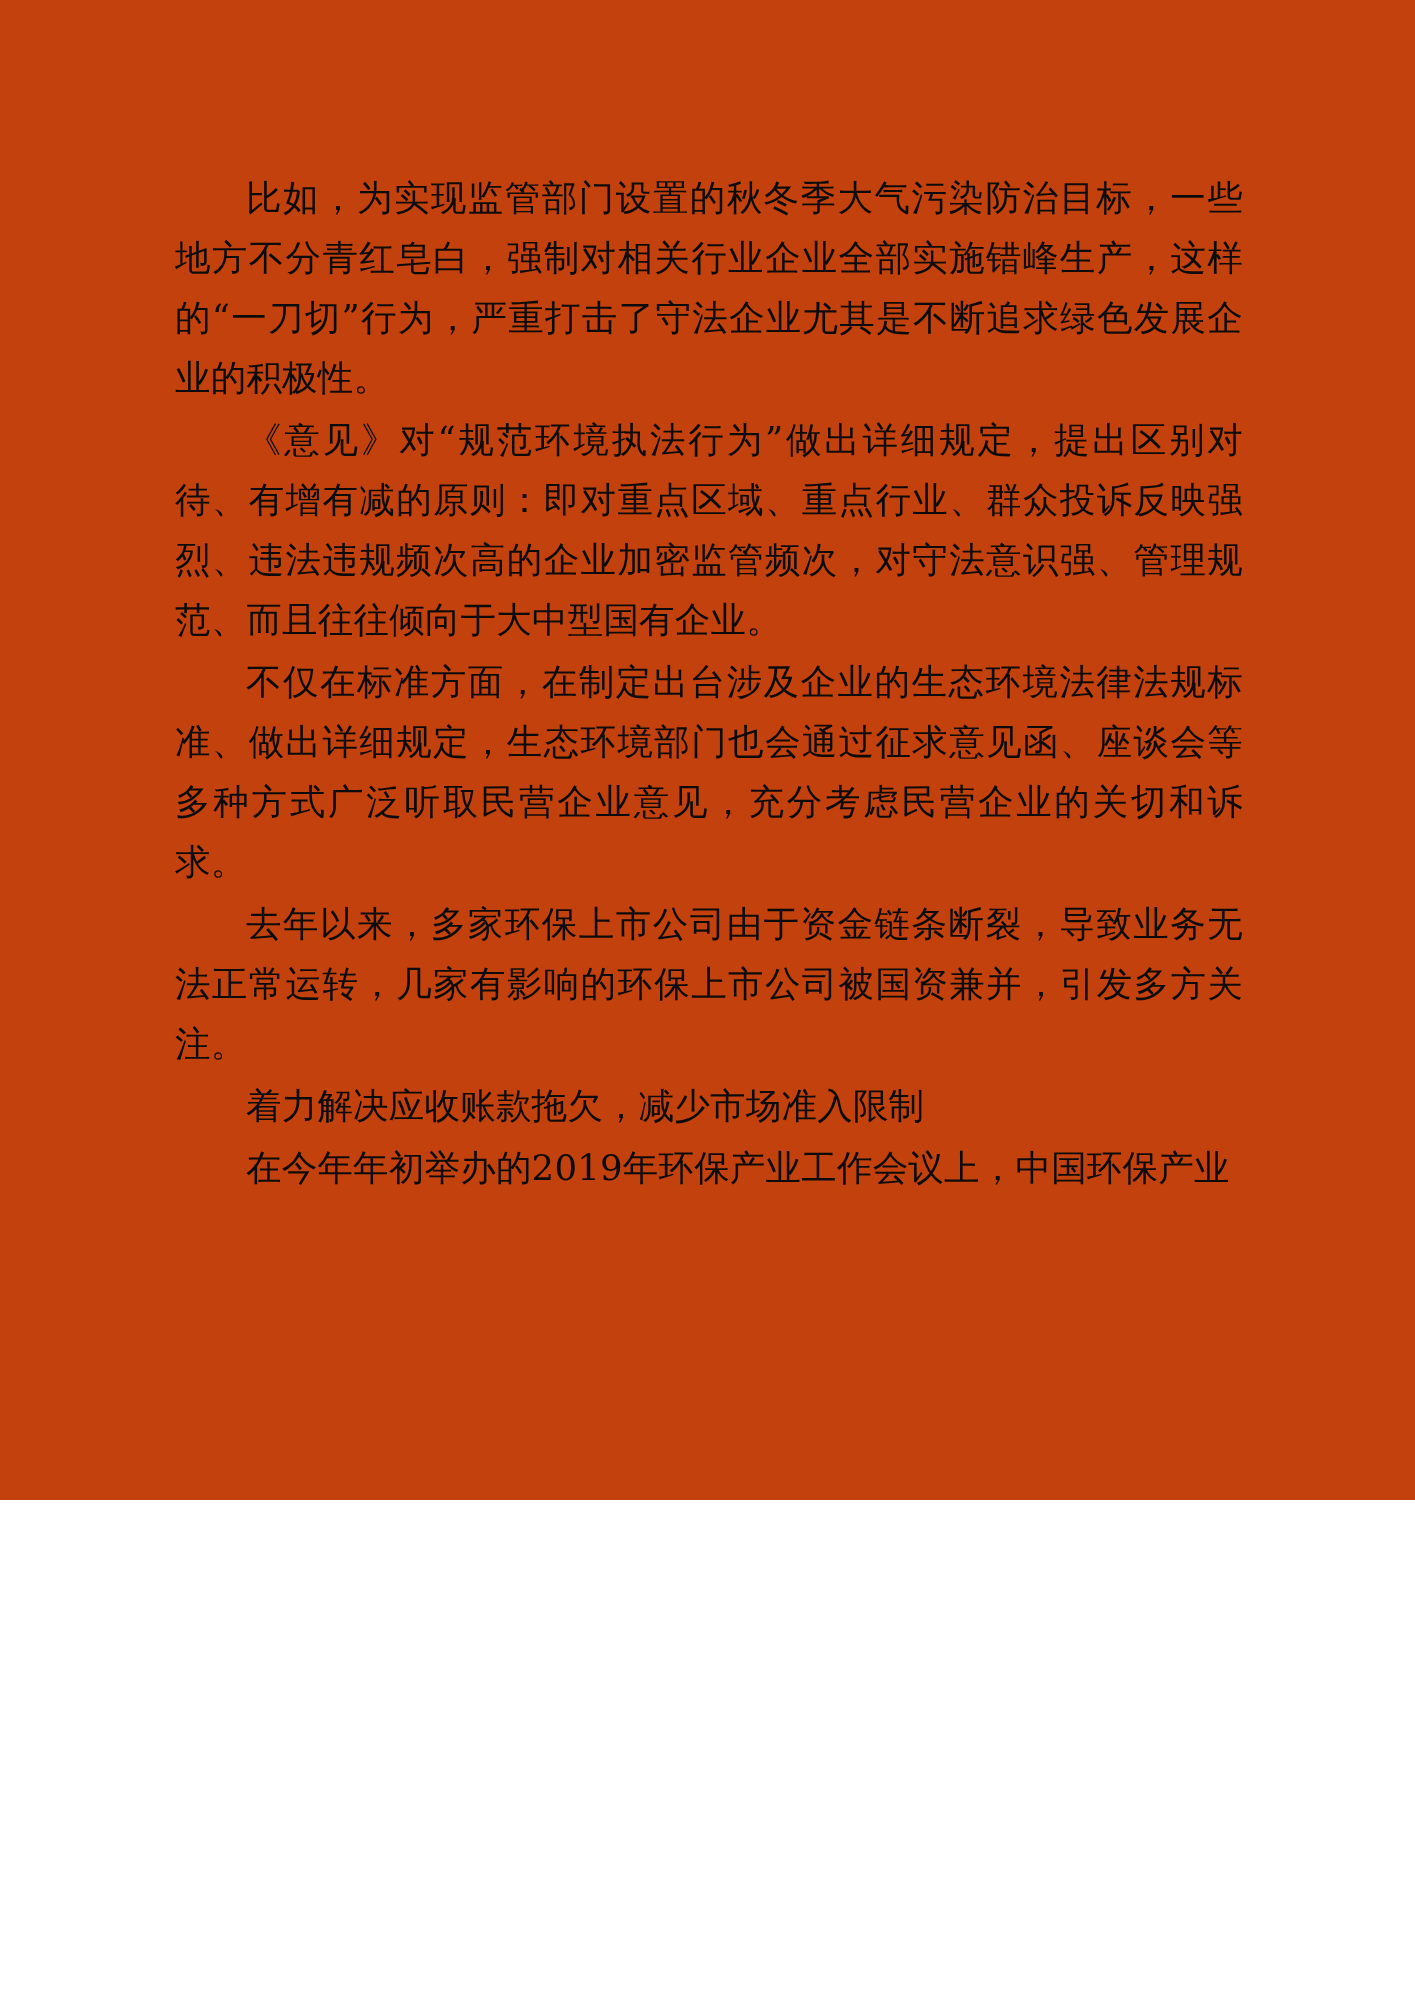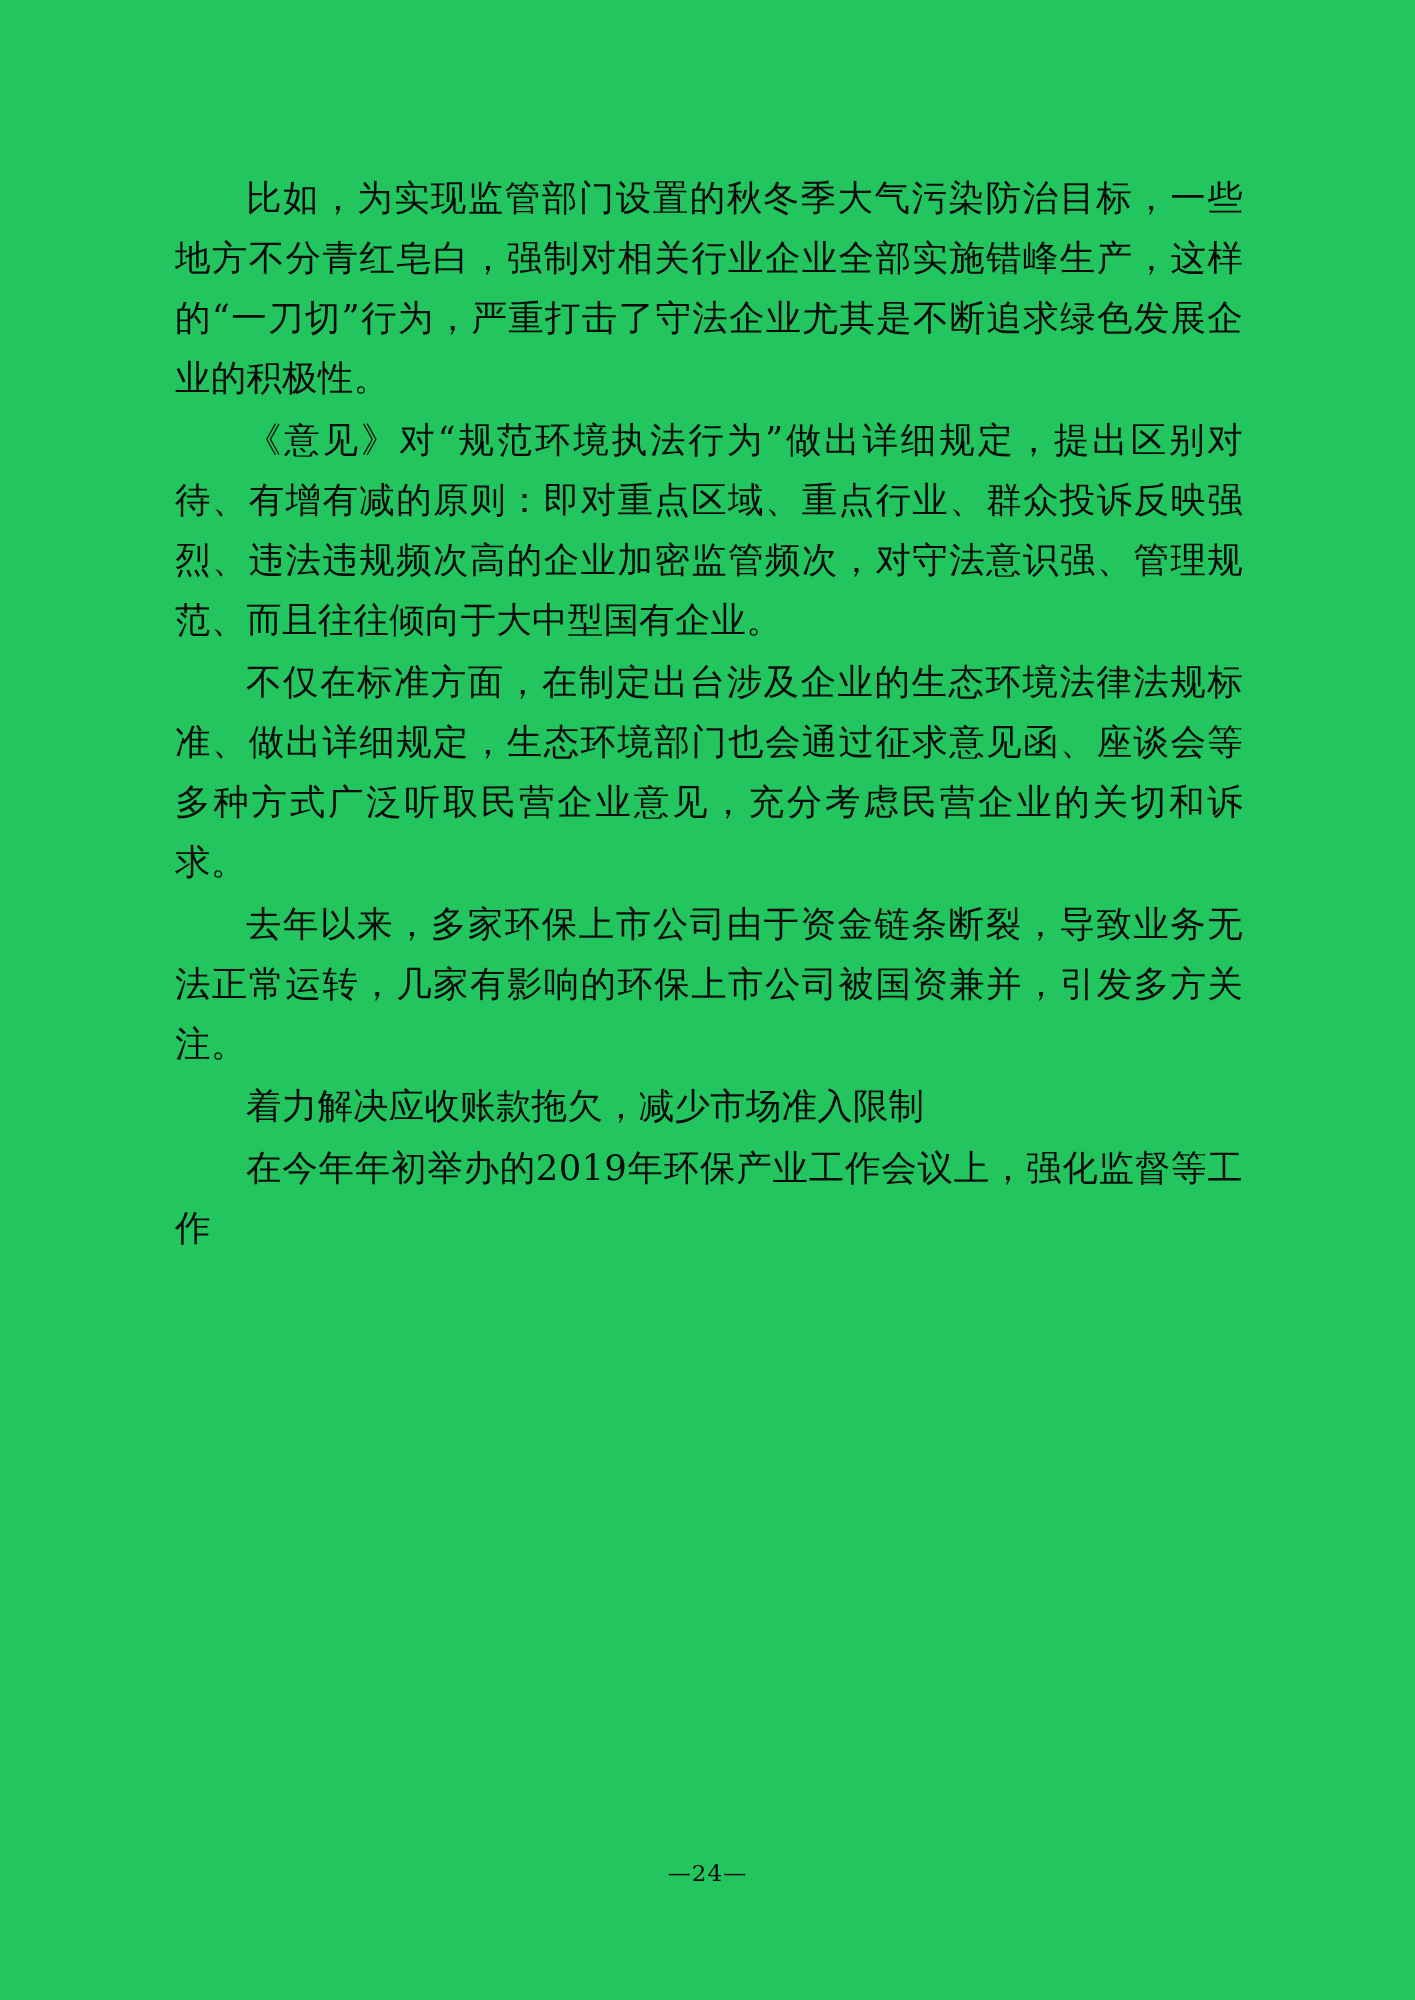--- a/index.html
+++ b/index.html
@@ -3,22 +3,22 @@
 <meta charset="utf-8">
 <style>
   html, body {
     margin: 0;
     padding: 0;
     background: #ffffff;
   }
   .page {
     position: relative;
     width: 1415px;
-    height: 2000px;
-    background: #22c55e;
+    height: 1500px;
+    background: #c2410c;
     box-sizing: border-box;
     font-family: "Liberation Serif", "DejaVu Serif", serif;
     overflow: hidden;
   }
   .content {
     position: absolute;
     left: 175px;
     top: 168px;
     width: 1068px;
   }
@@ -52,16 +52,16 @@
 </head>
 <body>
 
 <div class="page">
   <div class="content">
     <p class="para">比如，为实现监管部门设置的秋冬季大气污染防治目标，一些地方不分青红皂白，强制对相关行业企业全部实施错峰生产，这样的“一刀切”行为，严重打击了守法企业尤其是不断追求绿色发展企业的积极性。</p>
     <p class="para">《意见》对“规范环境执法行为”做出详细规定，提出区别对待、有增有减的原则：即对重点区域、重点行业、群众投诉反映强烈、违法违规频次高的企业加密监管频次，对守法意识强、管理规范、而且往往倾向于大中型国有企业。</p>
     <p class="para">不仅在标准方面，在制定出台涉及企业的生态环境法律法规标准、做出详细规定，生态环境部门也会通过征求意见函、座谈会等多种方式广泛听取民营企业意见，充分考虑民营企业的关切和诉求。</p>
     <p class="para">去年以来，多家环保上市公司由于资金链条断裂，导致业务无法正常运转，几家有影响的环保上市公司被国资兼并，引发多方关注。</p>
     <p class="para no-indent">着力解决应收账款拖欠，减少市场准入限制</p>
-    <p class="para">在今年年初举办的2019年环保产业工作会议上，强化监督等工作</p>
+    <p class="para">在今年年初举办的2019年环保产业工作会议上，中国环保产业</p>
   </div>
   <div class="footer">—24—</div>
 </div>
 
 </body></html>

